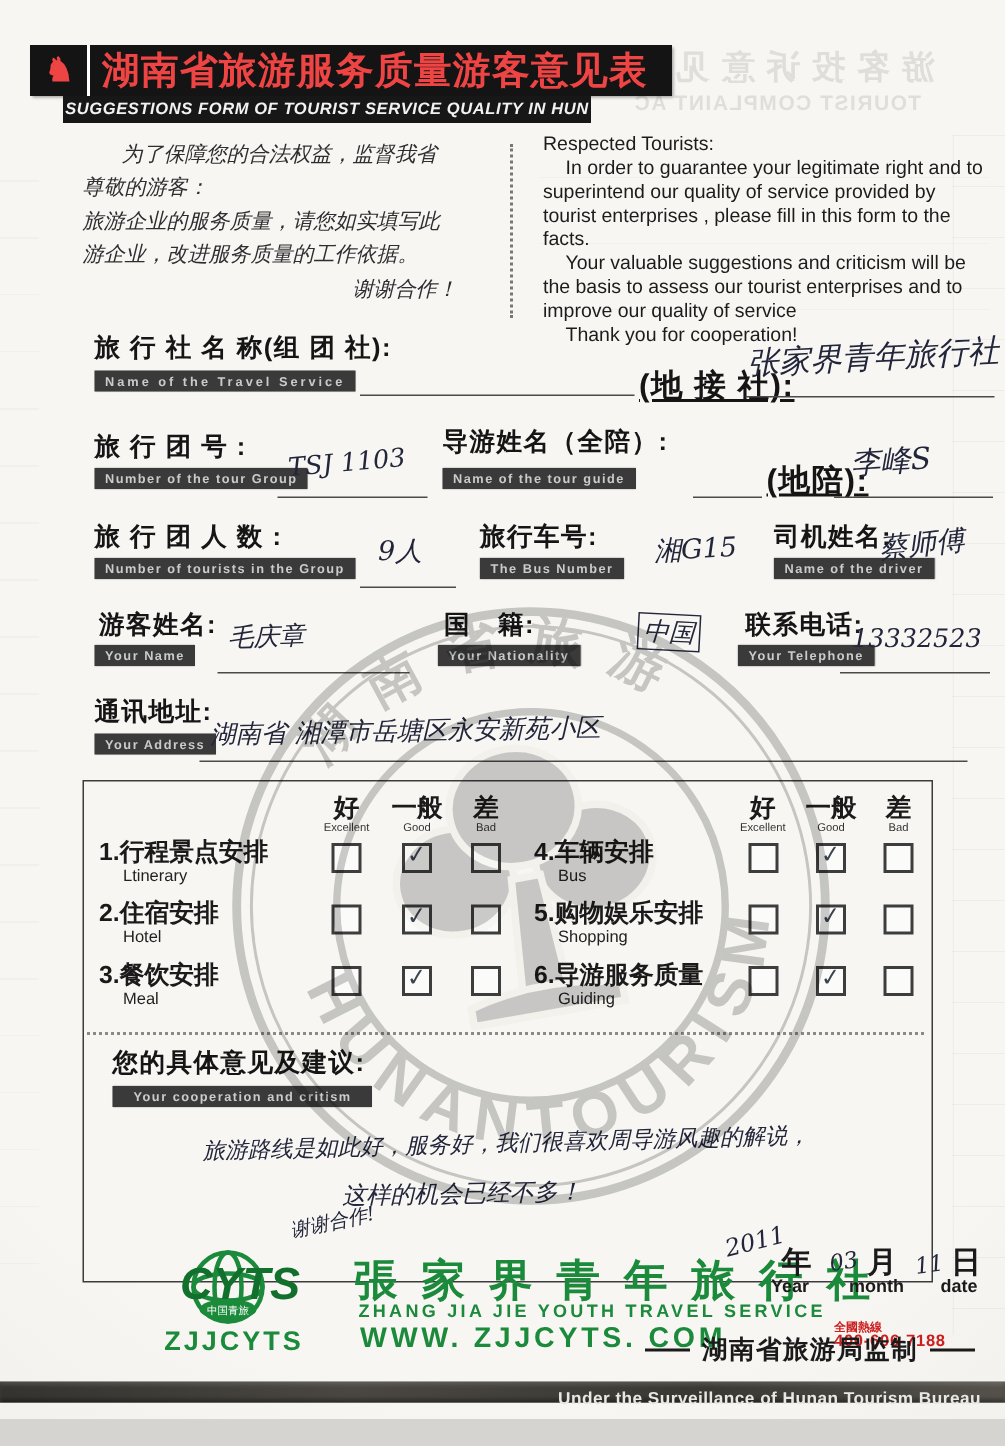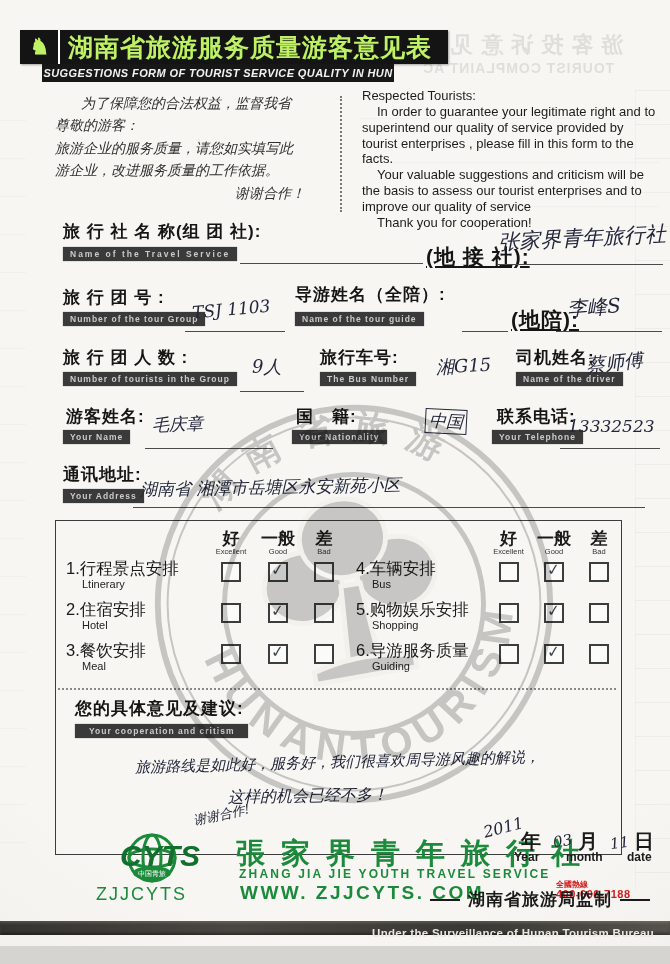--- a/index.html
+++ b/index.html
@@ -1,21 +1,21 @@
 <!DOCTYPE html>
 <html><head>
 <meta charset="utf-8">
 <style>
   html,body{margin:0;padding:0;background:#b7b5b2;}
   .paper{position:relative;width:670px;height:964px;overflow:hidden;
     background:radial-gradient(130% 105% at 50% 38%, #f7f6f3 55%, #e9e7e2 100%);
     font-family:"Liberation Sans", sans-serif;color:#1a1a1a;}
   
   .banner-main{position:absolute;left:20px;top:30px;width:426px;height:34px;background:#141414;
-    color:#bef264;font-weight:bold;font-size:25px;letter-spacing:1px;line-height:34px;white-space:nowrap;
+    color:#ef4444;font-weight:bold;font-size:25px;letter-spacing:1px;line-height:34px;white-space:nowrap;
     padding-left:2px;box-shadow:1px 1px 2px rgba(0,0,0,.35);}
   .horse{display:inline-block;width:36px;text-align:center;border-right:2px solid #fff;
     font-size:22px;vertical-align:top;}
   .banner-title{padding-left:8px;}
   .banner-sub{position:absolute;left:42px;top:64px;width:352px;height:18px;background:#171717;
     color:#f2f2f2;font-weight:bold;font-style:italic;font-size:11px;line-height:18px;
     text-align:center;letter-spacing:.4px;white-space:nowrap;}
   
   .bleed-head{position:absolute;left:378px;top:30px;width:280px;transform:scaleX(-1);
     opacity:.13;color:#444;text-align:center;pointer-events:none;}
@@ -47,34 +47,34 @@
   .hand-box{outline:1.5px solid #23263a;padding:0 3px;}
   
   .rate-box{position:absolute;left:55px;top:520px;width:565px;height:333px;border:1.5px solid #3c3c3c;}
   .rgroup{position:absolute;display:grid;grid-template-rows:30px 41px 41px 41px;z-index:2;}
   .rg-left{left:66px;top:530px;grid-template-columns:142px 46px 48px 44px;}
   .rg-right{left:356px;top:530px;grid-template-columns:130px 45px 46px 44px;}
   .hcell{text-align:center;line-height:1;}
   .hcell .zh{font-size:17px;font-weight:bold;display:block;}
   .hcell .en{font-size:7.5px;color:#333;display:block;margin-top:1px;}
   .ritem{line-height:1.05;}
-  .ritem .zh{font-size:16.5px;font-weight:normal;white-space:nowrap;display:block;}
+  .ritem .zh{font-size:16.5px;font-weight:bold;white-space:nowrap;display:block;}
   .ritem .en{font-size:11px;color:#222;display:block;margin:2px 0 0 16px;}
   .chkcell{text-align:center;}
   .chk{width:16px;height:16px;border:2px solid #3d3d3d;margin:2px auto 0;position:relative;background:rgba(255,255,255,.5);}
   .chk span{position:absolute;left:1px;top:-4px;font-size:16px;color:#3c4450;transform:rotate(-6deg);
     font-family:"DejaVu Sans", sans-serif;}
   .hdot{position:absolute;left:58px;top:688px;width:558px;border-top:2px dotted #8a8a8a;}
   
   .stamp{position:absolute;left:148px;top:398px;width:412px;height:412px;opacity:.42;
     mix-blend-mode:multiply;transform:rotate(-10deg);pointer-events:none;z-index:6;}
   
   .logo{position:absolute;left:92px;top:832px;width:150px;height:56px;z-index:7;}
-  .logo-name{position:absolute;left:96px;top:884px;width:120px;color:#1b8a3b;
-    font-weight:normal;font-size:18px;letter-spacing:2px;z-index:7;}
+  .logo-name{position:absolute;left:96px;top:884px;width:120px;text-align:center;color:#1b8a3b;
+    font-weight:bold;font-size:18px;letter-spacing:2px;z-index:7;}
   .agency-cn{position:absolute;left:236px;top:834px;font-size:29px;font-weight:bold;color:#1b8a3b;
     letter-spacing:16px;white-space:nowrap;z-index:7;}
   .agency-en{position:absolute;left:239px;top:867px;font-size:12px;font-weight:bold;color:#1b8a3b;
     letter-spacing:2.2px;white-space:nowrap;z-index:7;}
   .site{position:absolute;left:240px;top:882px;font-size:19px;font-weight:bold;color:#1b8a3b;
     letter-spacing:2.5px;white-space:nowrap;z-index:7;}
   .hotline{position:absolute;left:556px;top:881px;width:90px;line-height:1.05;z-index:7;color:#cc2020;}
   .hotline .hl1{font-size:8px;font-weight:bold;display:block;}
   .hotline .hl2{font-size:11px;font-weight:bold;display:block;letter-spacing:.5px;}
   .dlabel{position:absolute;font-weight:bold;font-size:20px;z-index:7;}

